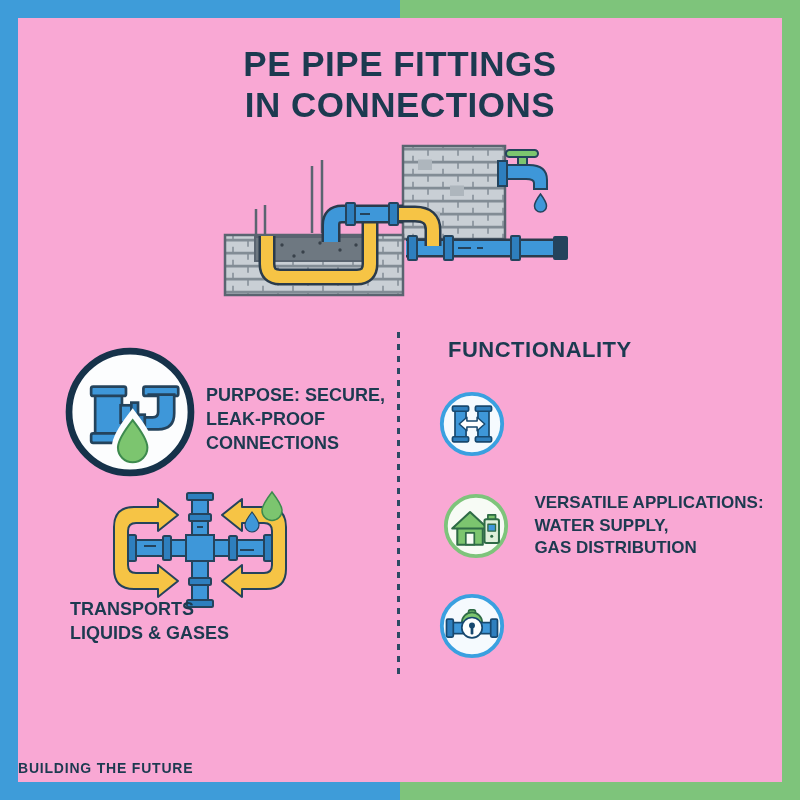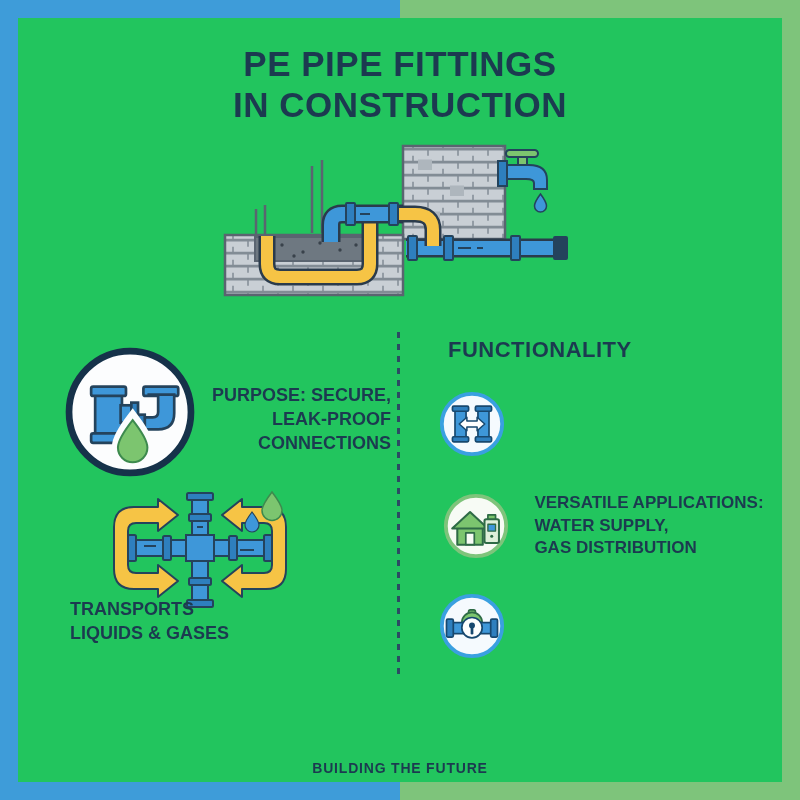--- a/index.html
+++ b/index.html
@@ -4,58 +4,58 @@
 <style>
   html,body{margin:0;padding:0;}
   body{
     width:800px;height:800px;position:relative;overflow:hidden;
     background:linear-gradient(90deg,#3E9CD9 0 50%, #7EC47B 50% 100%);
     font-family:"Liberation Sans", sans-serif;
     color:#1C3A50;
   }
   .card{
     position:absolute;left:18px;top:18px;right:18px;bottom:18px;
-    background:#22c55e;
+    background:#f9a8d4;
   }
   .abs{position:absolute;}
   .title{
     left:0;right:0;top:26px;text-align:center;
     font-size:35px;font-weight:bold;letter-spacing:.5px;line-height:1.17;
   }
   .hero{left:192px;top:118px;width:390px;height:175px;}
   .purpose-badge{left:45px;top:327px;width:134px;height:134px;}
   .purpose-text{left:188px;top:365px;width:185px;
-    font-size:18px;font-weight:bold;line-height:1.34;white-space:pre-line;text-align:right;}
+    font-size:18px;font-weight:bold;line-height:1.34;white-space:pre-line;}
   .cross-illus{left:82px;top:462px;width:200px;height:140px;}
   .transports-text{left:52px;top:579px;width:240px;
     font-size:18px;font-weight:bold;line-height:1.34;white-space:pre-line;}
   .divider{
     left:379px;top:314px;width:3px;height:346px;
     background:repeating-linear-gradient(180deg,#2C4A63 0 6px,transparent 6px 12px);
   }
   .func-heading{left:430px;top:313px;font-size:22px;font-weight:bold;letter-spacing:.5px;margin-top:6px;}
   .func-row{left:420px;width:330px;display:flex;align-items:center;gap:24px;}
   .func-row .badge{width:68px;height:68px;flex:0 0 auto;}
   .func-label{font-size:17px;font-weight:bold;line-height:1.32;white-space:pre-line;}
   .row1{top:372px;}
   .row2{top:474px;justify-content:center;}
   .row3{top:574px;}
   .logo{left:354px;top:680px;width:56px;height:60px;}
-  .tagline{left:0;right:0;top:742px;text-align:center;
+  .tagline{left:0;right:0;top:742px;
     font-size:14px;font-weight:bold;letter-spacing:.8px;}
   svg{display:block;width:100%;height:100%;}
 </style>
 </head>
 <body>
 
 <div class="card">
 
   <div class="abs title">
     <div>PE PIPE FITTINGS</div>
-    <div>IN CONSTRUCTION</div>
+    <div>IN CONNECTIONS</div>
   </div>
 
   <div class="abs hero">
     <svg viewBox="0 0 390 175">
       <defs>
         <pattern id="brick" width="30" height="13" patternUnits="userSpaceOnUse">
           <rect width="30" height="13" fill="#C9CFD5"></rect>
           <path d="M0,0.8 H30 M0,12.6 H30" stroke="#828C95" stroke-width="1.5"></path>
           <path d="M8,0 V6.7 M23,6.7 V13" stroke="#828C95" stroke-width="1.5"></path>
         </pattern>

